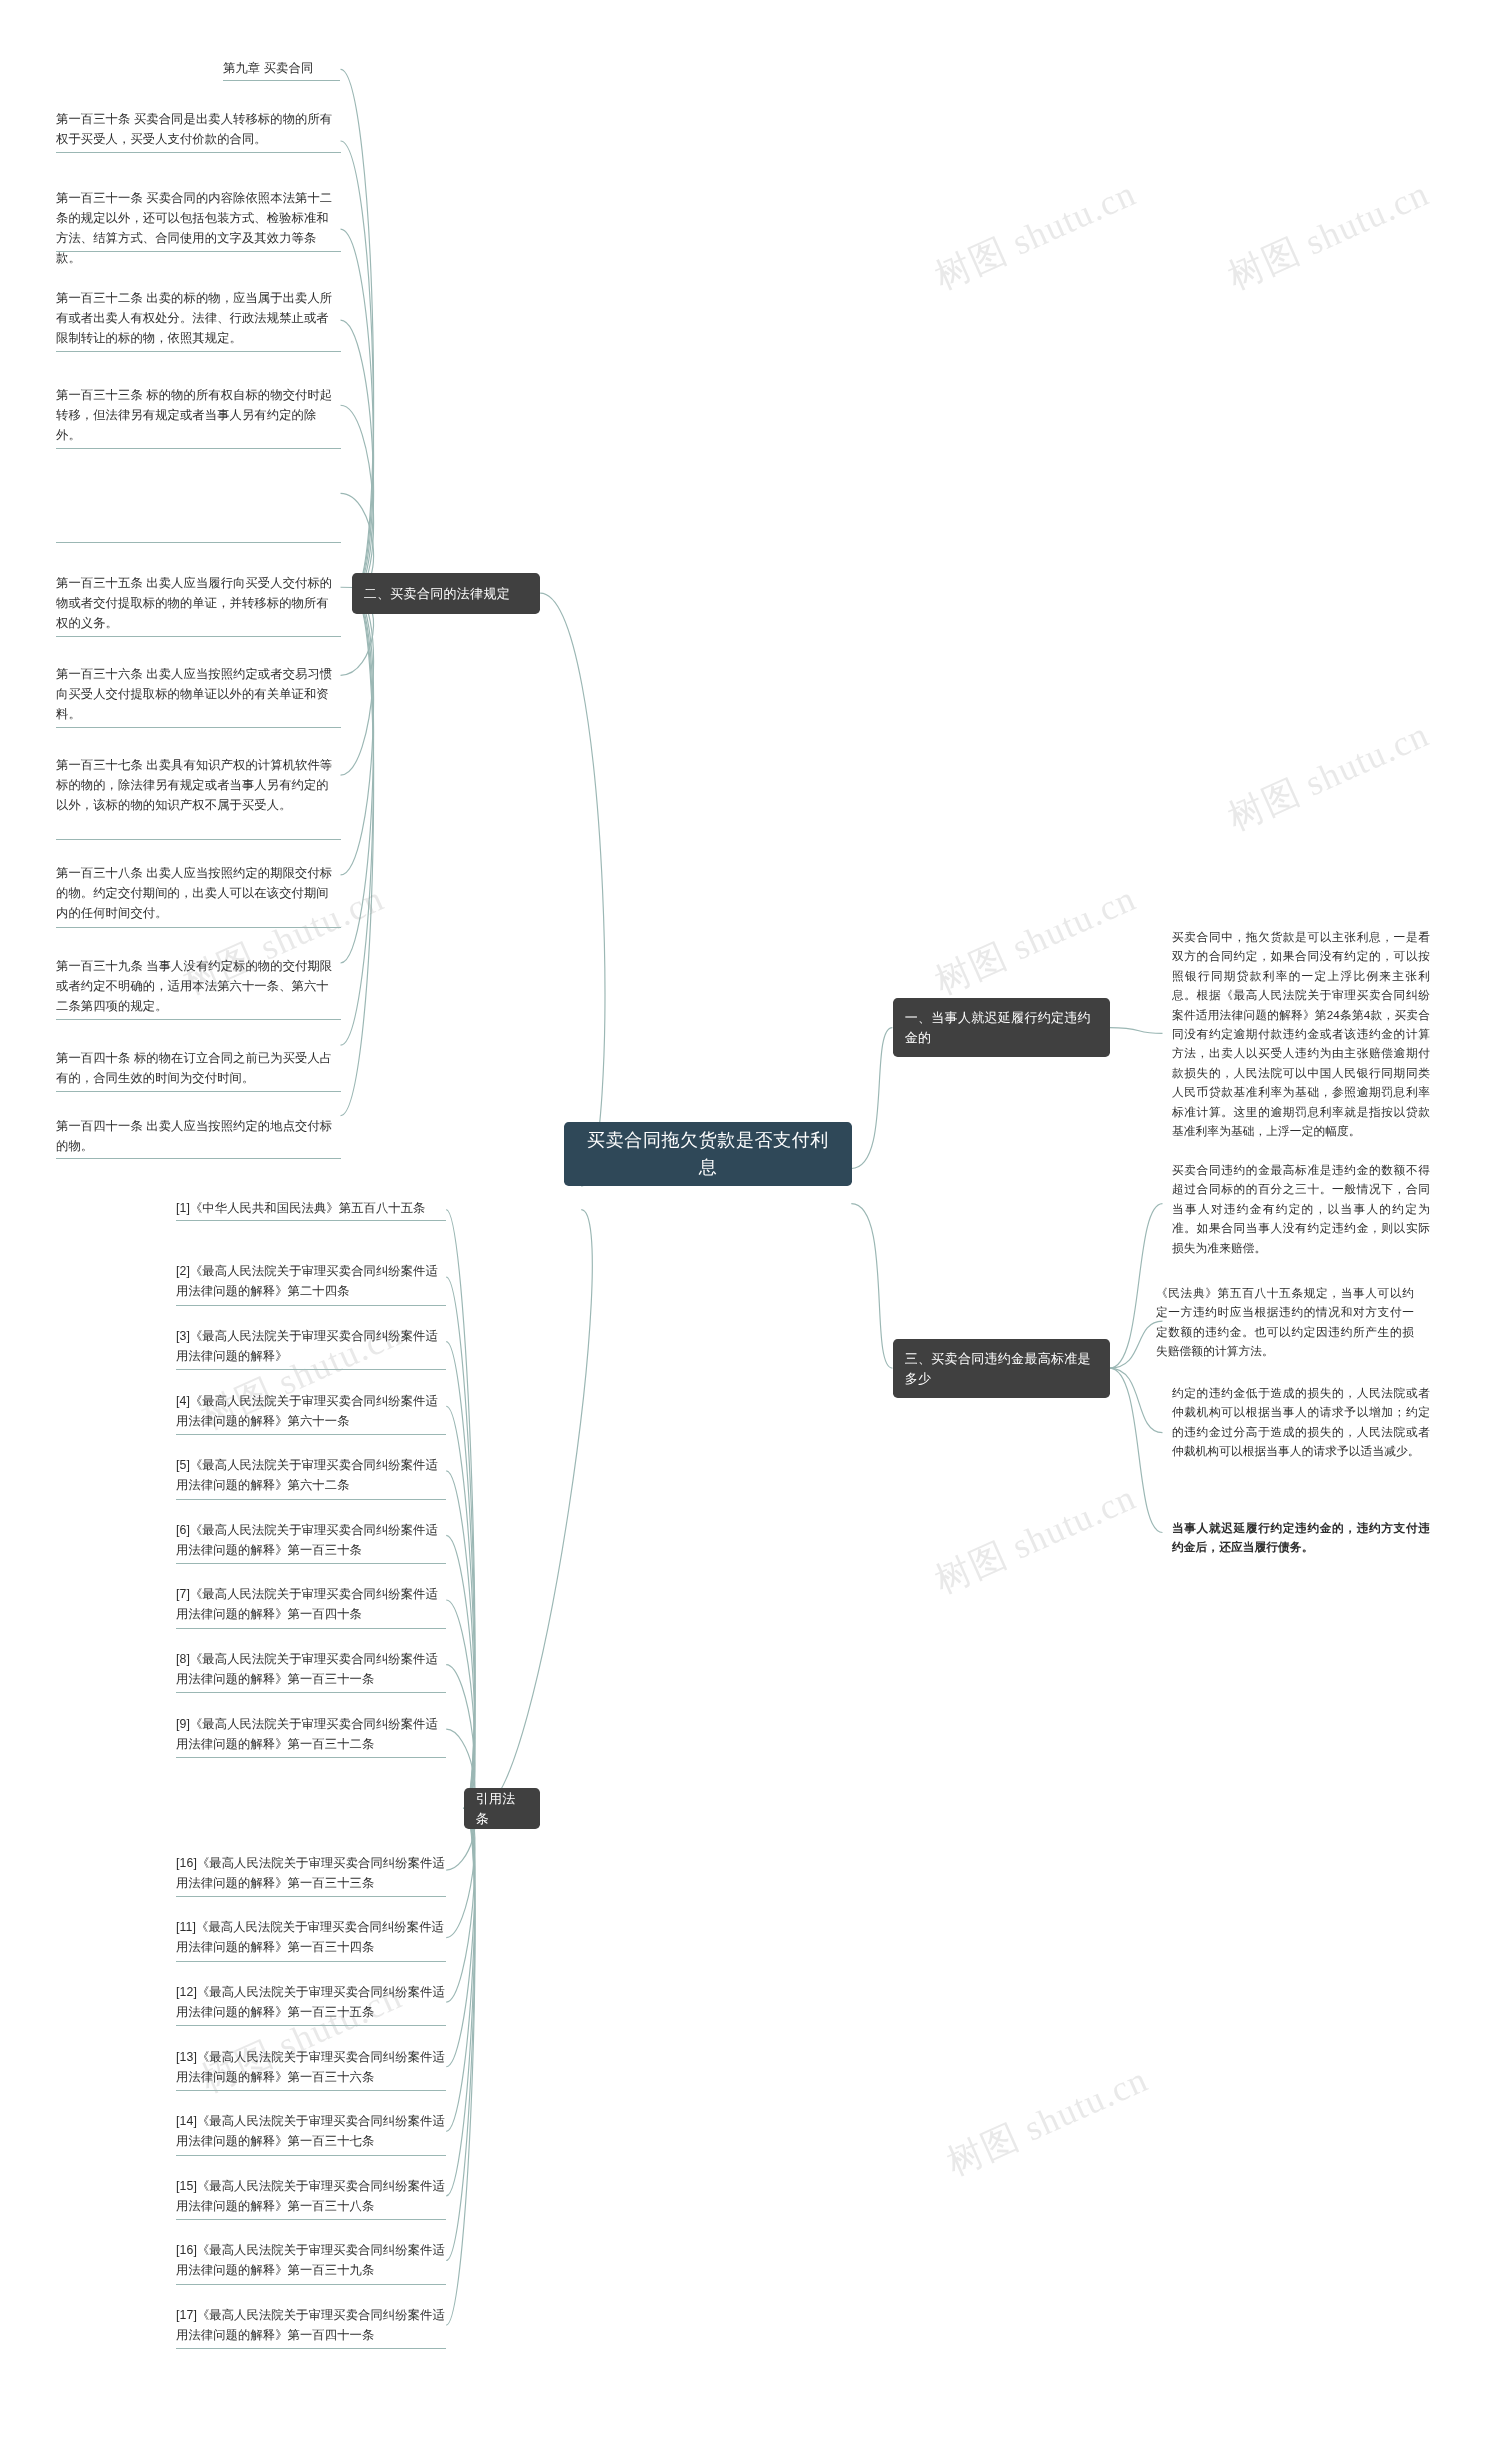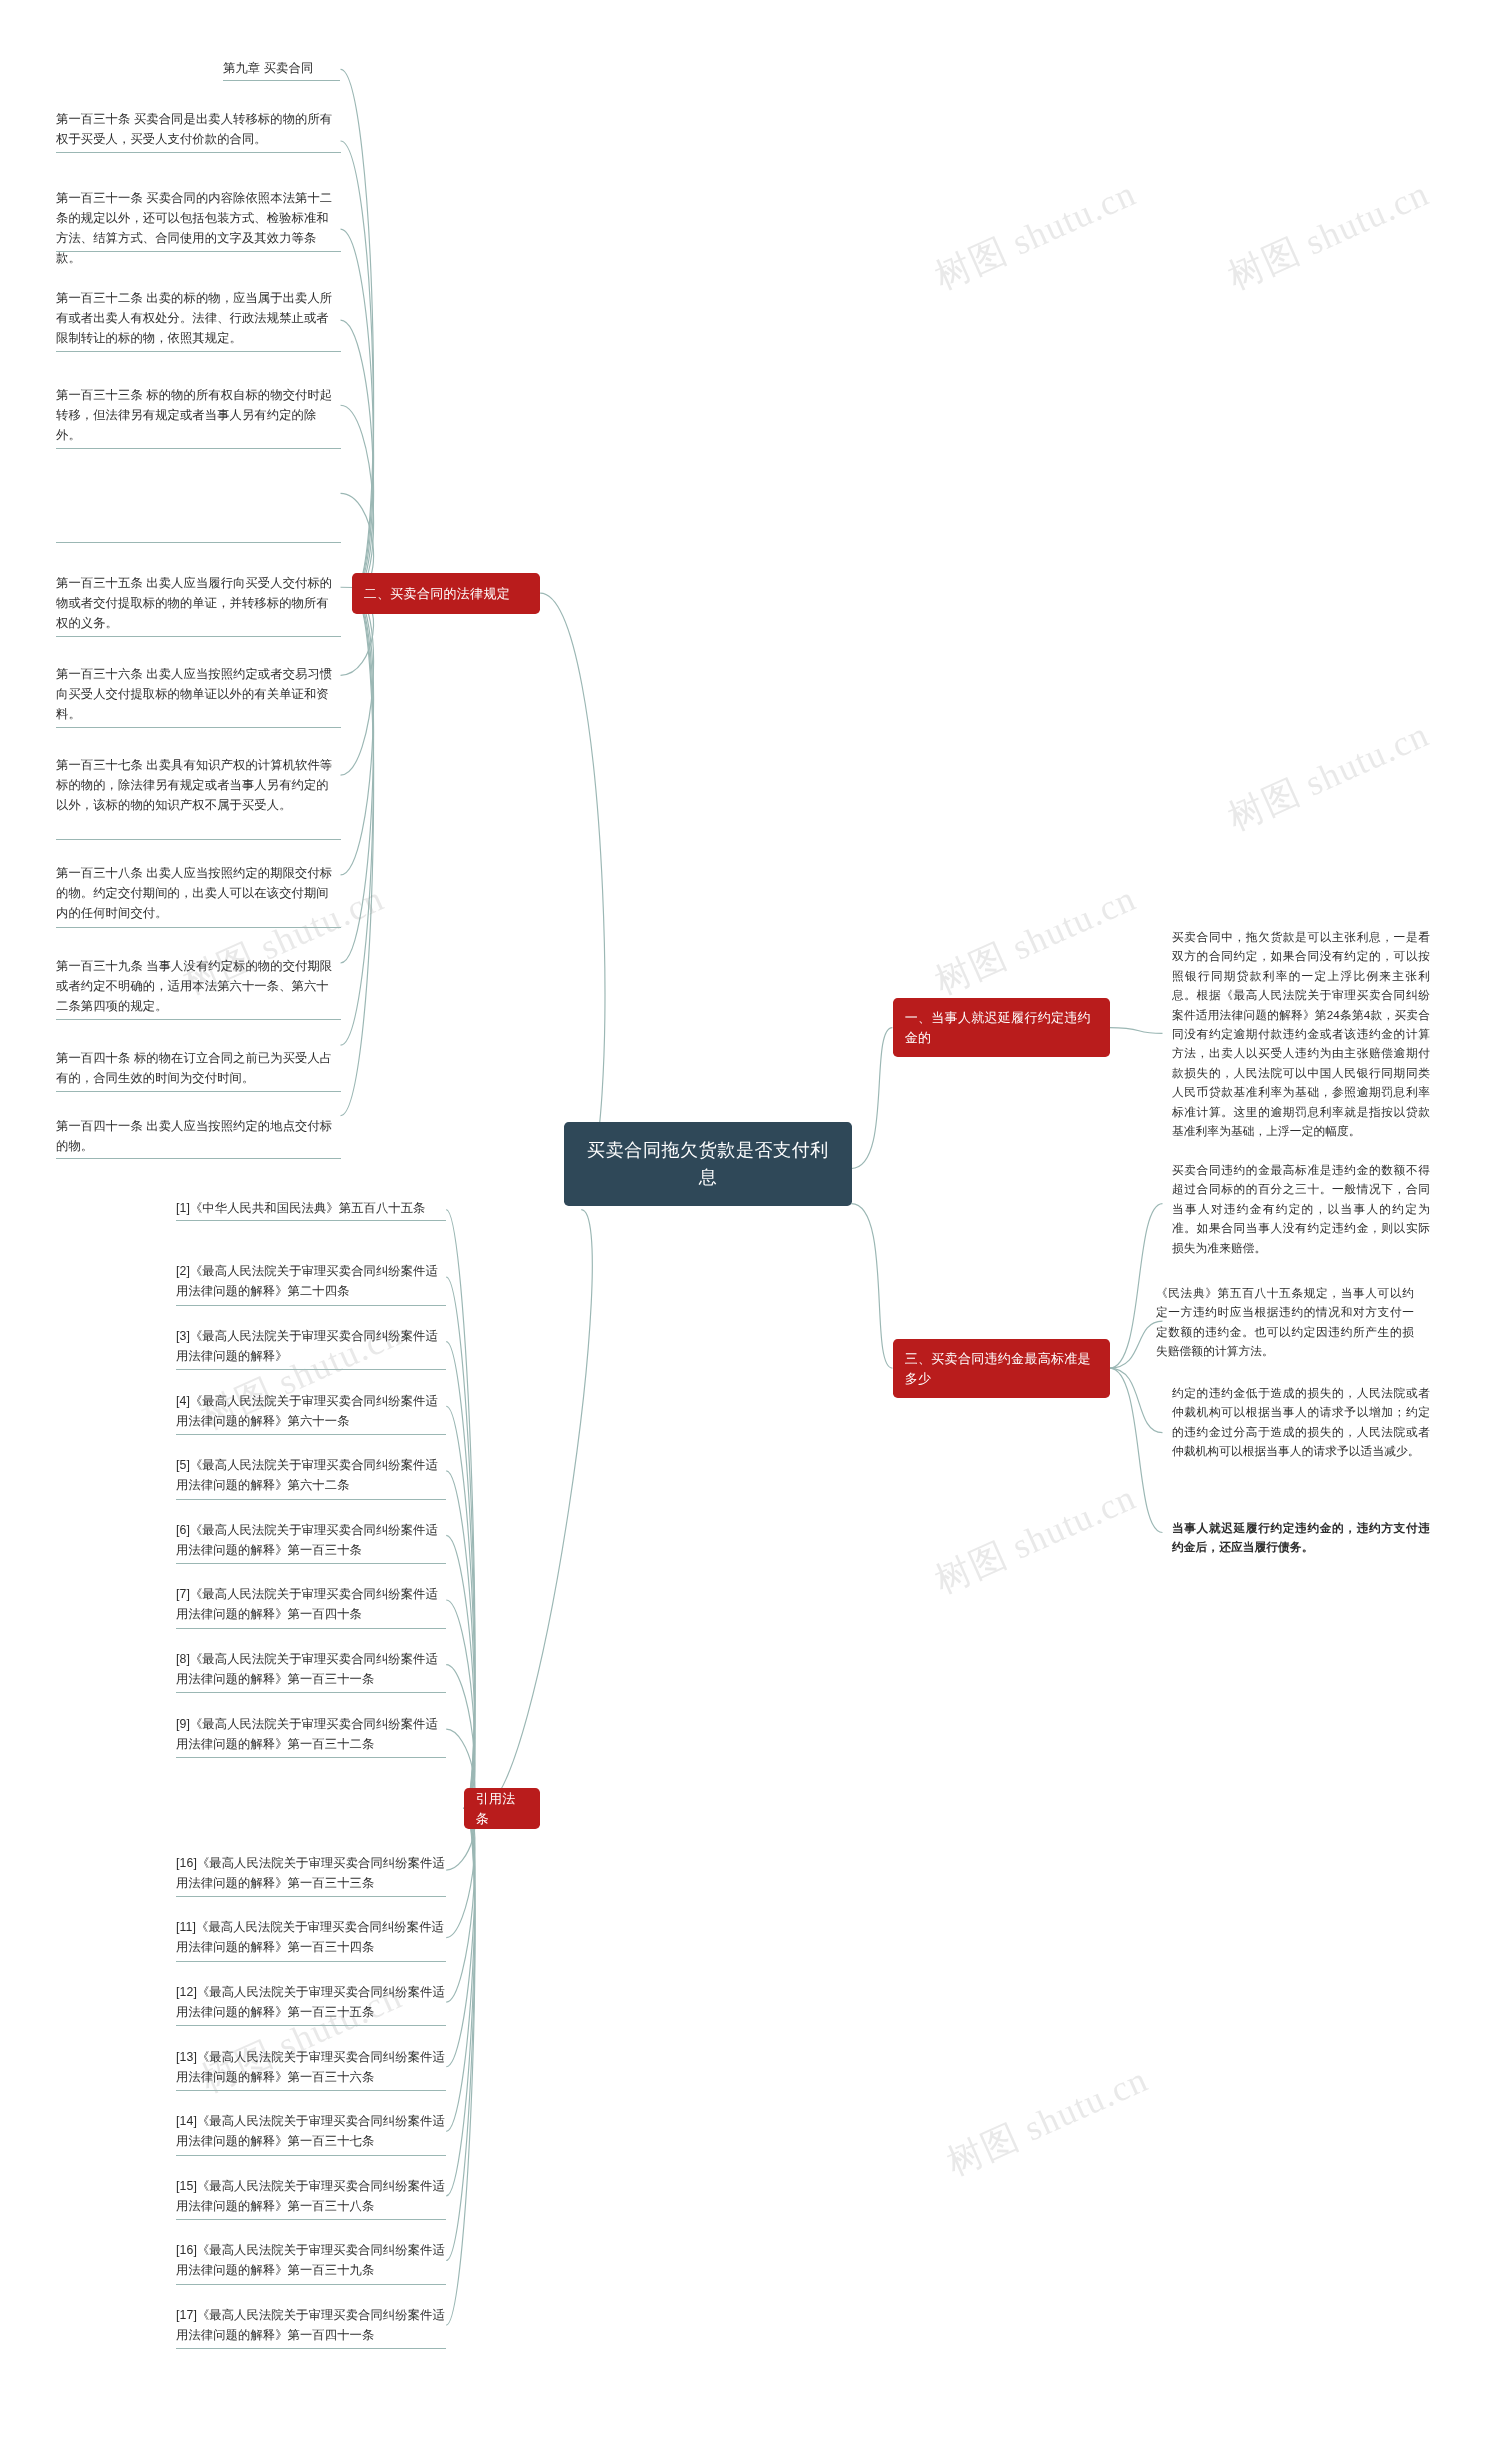--- a/index.html
+++ b/index.html
@@ -7,21 +7,21 @@
   #canvas{position:absolute;left:0;top:0;width:1503px;height:2462px;}
 
   .wm{position:absolute;color:rgba(120,120,120,0.16);font-size:36px;font-family:"Liberation Serif","DejaVu Serif",serif;transform:rotate(-24deg);white-space:nowrap;pointer-events:none;letter-spacing:1.2px;}
 
   .node{position:absolute;box-sizing:border-box;}
   .leaf{color:#2d2d2d;font-size:12.3px;line-height:20px;letter-spacing:0.1px;}
   .leaf-underline{position:absolute;height:1.2px;background:#9bb7b4;}
 
   .center{position:absolute;background:#2f4858;color:#ffffff;border-radius:4.7px;display:flex;align-items:center;justify-content:center;text-align:center;font-size:18px;line-height:27px;padding:9.4px 14px;box-sizing:border-box;letter-spacing:0.6px;}
 
-  .branch{position:absolute;background:#b91c1c;color:#ffffff;border-radius:4.7px;display:flex;align-items:center;padding:7px 11.7px;box-sizing:border-box;font-size:13px;line-height:20px;letter-spacing:0.3px;}
+  .branch{position:absolute;background:#404040;color:#ffffff;border-radius:4.7px;display:flex;align-items:center;padding:7px 11.7px;box-sizing:border-box;font-size:13px;line-height:20px;letter-spacing:0.3px;}
 
   .para{position:absolute;color:#2d2d2d;font-size:11.7px;line-height:19.4px;letter-spacing:0.1px;text-align:justify;}
 
   svg.links{position:absolute;left:0;top:0;width:1503px;height:2462px;pointer-events:none;}
 </style>
 </head>
 <body>
 
 <div id="canvas">
 
@@ -80,21 +80,21 @@
   <div class="wm" style="left:176px;top:916px;">树图 shutu.cn</div>
   <div class="wm" style="left:194px;top:1351px;">树图 shutu.cn</div>
   <div class="wm" style="left:194px;top:2014px;">树图 shutu.cn</div>
   <div class="wm" style="left:928px;top:211px;">树图 shutu.cn</div>
   <div class="wm" style="left:928px;top:916px;">树图 shutu.cn</div>
   <div class="wm" style="left:928px;top:1515px;">树图 shutu.cn</div>
   <div class="wm" style="left:1221px;top:211px;">树图 shutu.cn</div>
   <div class="wm" style="left:1221px;top:752px;">树图 shutu.cn</div>
   <div class="wm" style="left:940px;top:2097px;">树图 shutu.cn</div>
 
-  <div class="center" style="left:564px;top:1160px;width:288px;height:84px;margin-top:-38px;">买卖合同拖欠货款是否支付利息</div>
+  <div class="center" style="left:564px;top:1160px;width:288px;height:64px;margin-top:-38px;">买卖合同拖欠货款是否支付利息</div>
 
   <div class="branch" style="left:352px;top:573px;width:188px;height:41px;">二、买卖合同的法律规定</div>
   <div class="branch" style="left:893px;top:998px;width:217px;height:59px;">一、当事人就迟延履行约定违约金的</div>
   <div class="branch" style="left:893px;top:1339px;width:217px;height:59px;">三、买卖合同违约金最高标准是多少</div>
   <div class="branch" style="left:464px;top:1788px;width:76px;height:41px;justify-content:center;">引用法条</div>
 
   <div class="leaf node" style="left:223px;top:58px;width:147px;">第九章 买卖合同</div>
   <div class="leaf-underline" style="left:223px;top:80px;width:117px;"></div>
 
   <div class="leaf node" style="left:56px;top:109px;width:282px;">第一百三十条 买卖合同是出卖人转移标的物的所有权于买受人，买受人支付价款的合同。</div>

